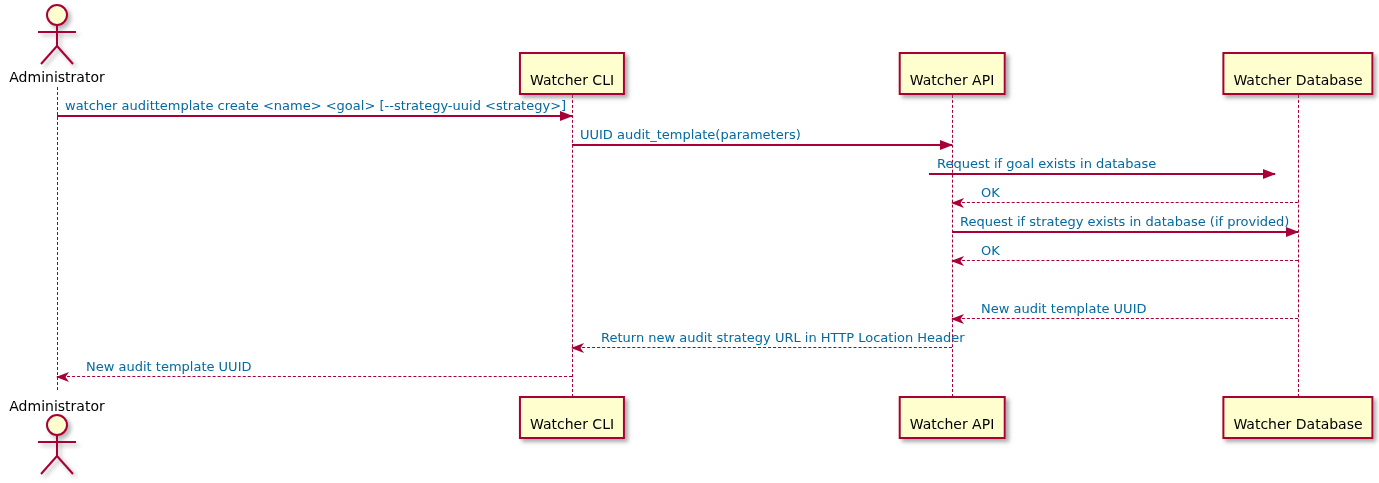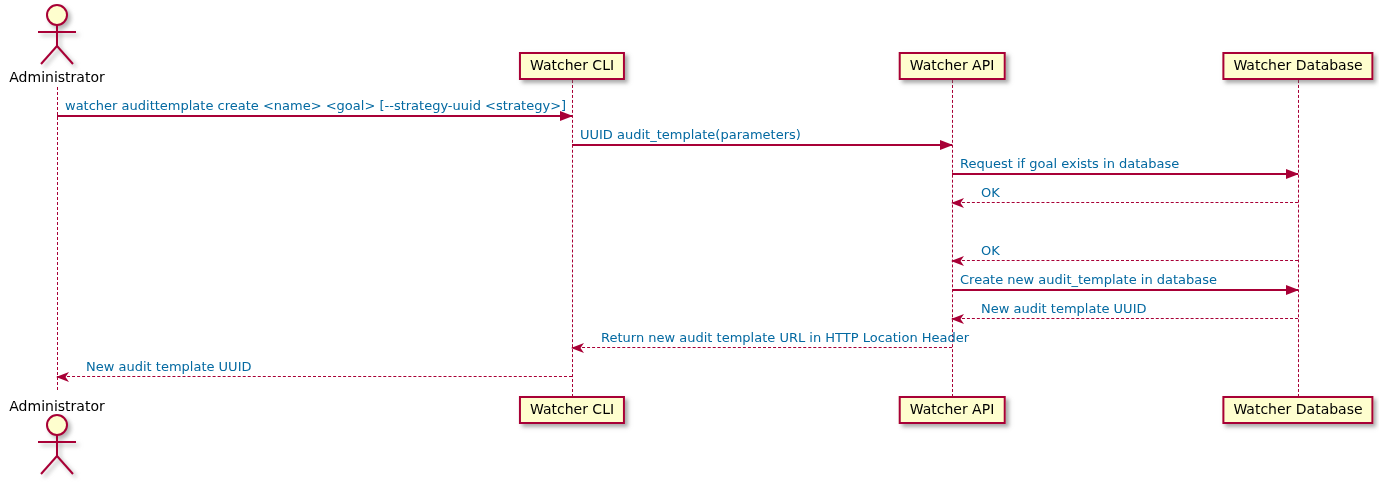--- a/index.html
+++ b/index.html
@@ -7,21 +7,21 @@
   .canvas { position:relative; width:1379px; height:483px; background:#ffffff; overflow:hidden; }
 
   .lifeline {
     position:absolute; width:0;
     border-left:1px dashed #A80036;
   }
 
   .pbox {
     position:absolute; transform:translateX(-50%);
     background:#FEFECE; border:2px solid #A80036;
-    padding:3px 9px 4px 9px; font-size:14px; line-height:17px;
+    padding:18px 9px 4px 9px; font-size:14px; line-height:17px;
     white-space:nowrap; box-shadow:3px 3px 4px rgba(100,100,100,0.55);
     z-index:3;
   }
 
   .actor-label {
     position:absolute; width:160px; text-align:center;
     font-size:14px; white-space:nowrap; z-index:3;
   }
 
   .actor-svg { position:absolute; z-index:3; filter:drop-shadow(3px 3px 2px rgba(120,120,120,0.55)); }
@@ -71,63 +71,63 @@
   </div>
 
   <div class="msg right" style="left:572px; width:380px; top:124px;">
     <div class="lbl">UUID audit_template(parameters)</div>
     <div class="line-solid"></div>
     <svg class="head right" width="13" height="10" viewBox="0 0 13 10">
         <polygon points="0,0 13,5 0,10" fill="#A80036"></polygon>
       </svg>
   </div>
 
-  <div class="msg right" style="left:952px; width:346px; top:153px;">
+  <div class="msg right" style="left:929px; width:346px; top:153px;">
     <div class="lbl">Request if goal exists in database</div>
     <div class="line-solid"></div>
     <svg class="head right" width="13" height="10" viewBox="0 0 13 10">
         <polygon points="0,0 13,5 0,10" fill="#A80036"></polygon>
       </svg>
   </div>
 
   <div class="msg left" style="left:952px; width:346px; top:182px;">
     <div class="lbl">OK</div>
     <div class="line-dashed"></div>
     <svg class="head left" width="13" height="10" viewBox="0 0 13 10">
         <polygon points="13,0 0,5 13,10 9.5,5" fill="#A80036"></polygon>
       </svg>
   </div>
 
+  <div class="msg right" style="left:952px; width:346px; top:211px;">
+    <div class="lbl">Request if strategy exists in database (if provided)</div>
+    <div class="line-solid"></div>
+    <svg class="head right" width="13" height="10" viewBox="0 0 13 10">
+        <polygon points="0,0 13,5 0,10" fill="#A80036"></polygon>
+      </svg>
+  </div>
 
   <div class="msg left" style="left:952px; width:346px; top:240px;">
     <div class="lbl">OK</div>
     <div class="line-dashed"></div>
     <svg class="head left" width="13" height="10" viewBox="0 0 13 10">
         <polygon points="13,0 0,5 13,10 9.5,5" fill="#A80036"></polygon>
       </svg>
   </div>
 
-  <div class="msg right" style="left:952px; width:346px; top:269px;">
-    <div class="lbl">Create new audit_template in database</div>
-    <div class="line-solid"></div>
-    <svg class="head right" width="13" height="10" viewBox="0 0 13 10">
-        <polygon points="0,0 13,5 0,10" fill="#A80036"></polygon>
-      </svg>
-  </div>
 
   <div class="msg left" style="left:952px; width:346px; top:298px;">
     <div class="lbl">New audit template UUID</div>
     <div class="line-dashed"></div>
     <svg class="head left" width="13" height="10" viewBox="0 0 13 10">
         <polygon points="13,0 0,5 13,10 9.5,5" fill="#A80036"></polygon>
       </svg>
   </div>
 
   <div class="msg left" style="left:572px; width:380px; top:327px;">
-    <div class="lbl">Return new audit template URL in HTTP Location Header</div>
+    <div class="lbl">Return new audit strategy URL in HTTP Location Header</div>
     <div class="line-dashed"></div>
     <svg class="head left" width="13" height="10" viewBox="0 0 13 10">
         <polygon points="13,0 0,5 13,10 9.5,5" fill="#A80036"></polygon>
       </svg>
   </div>
 
   <div class="msg left" style="left:57px; width:515px; top:356px;">
     <div class="lbl">New audit template UUID</div>
     <div class="line-dashed"></div>
     <svg class="head left" width="13" height="10" viewBox="0 0 13 10">

